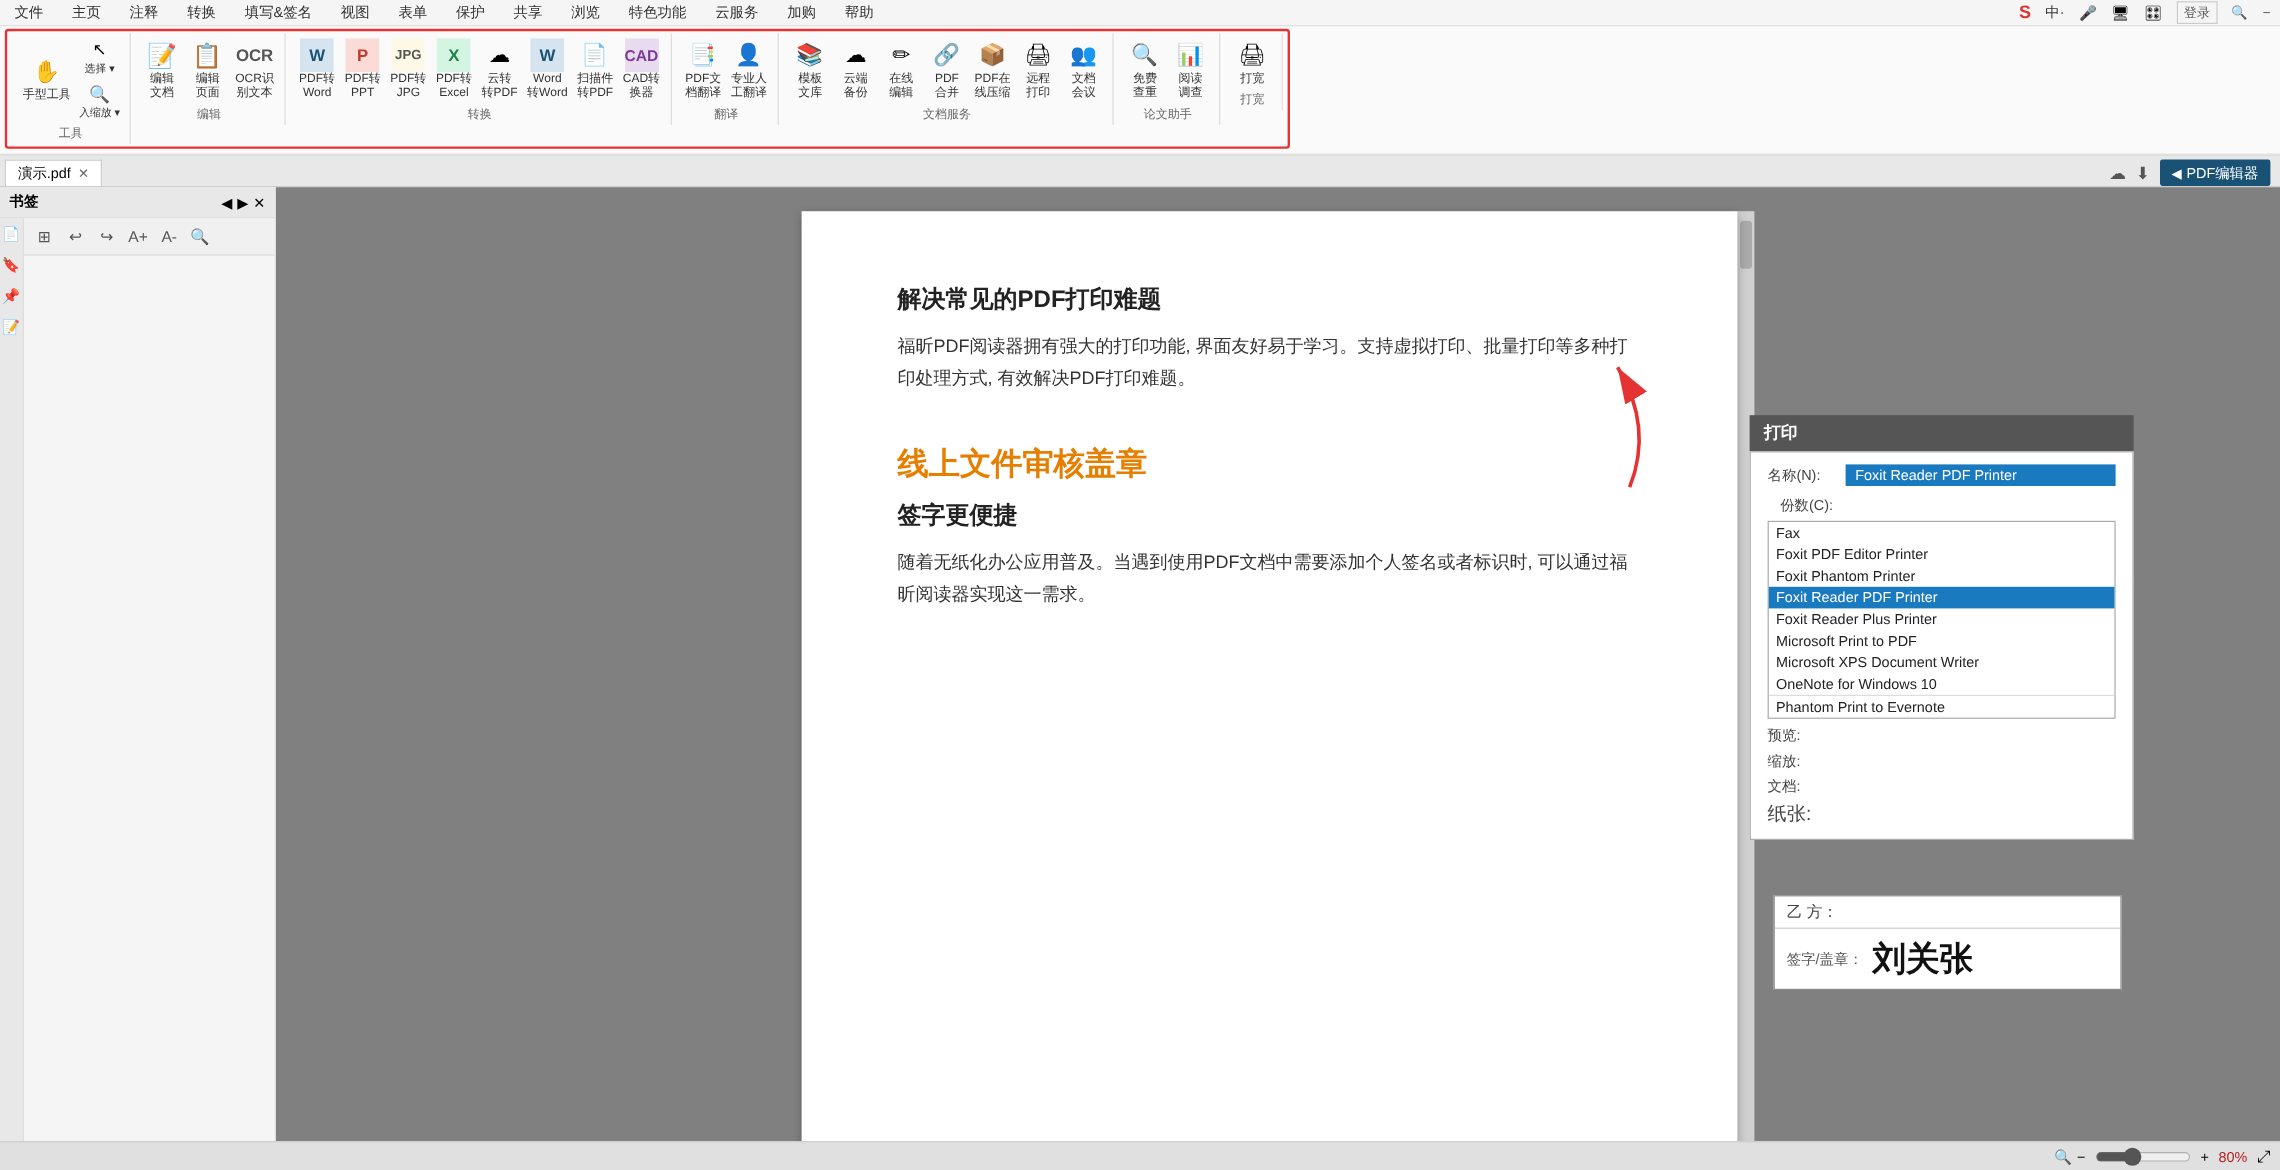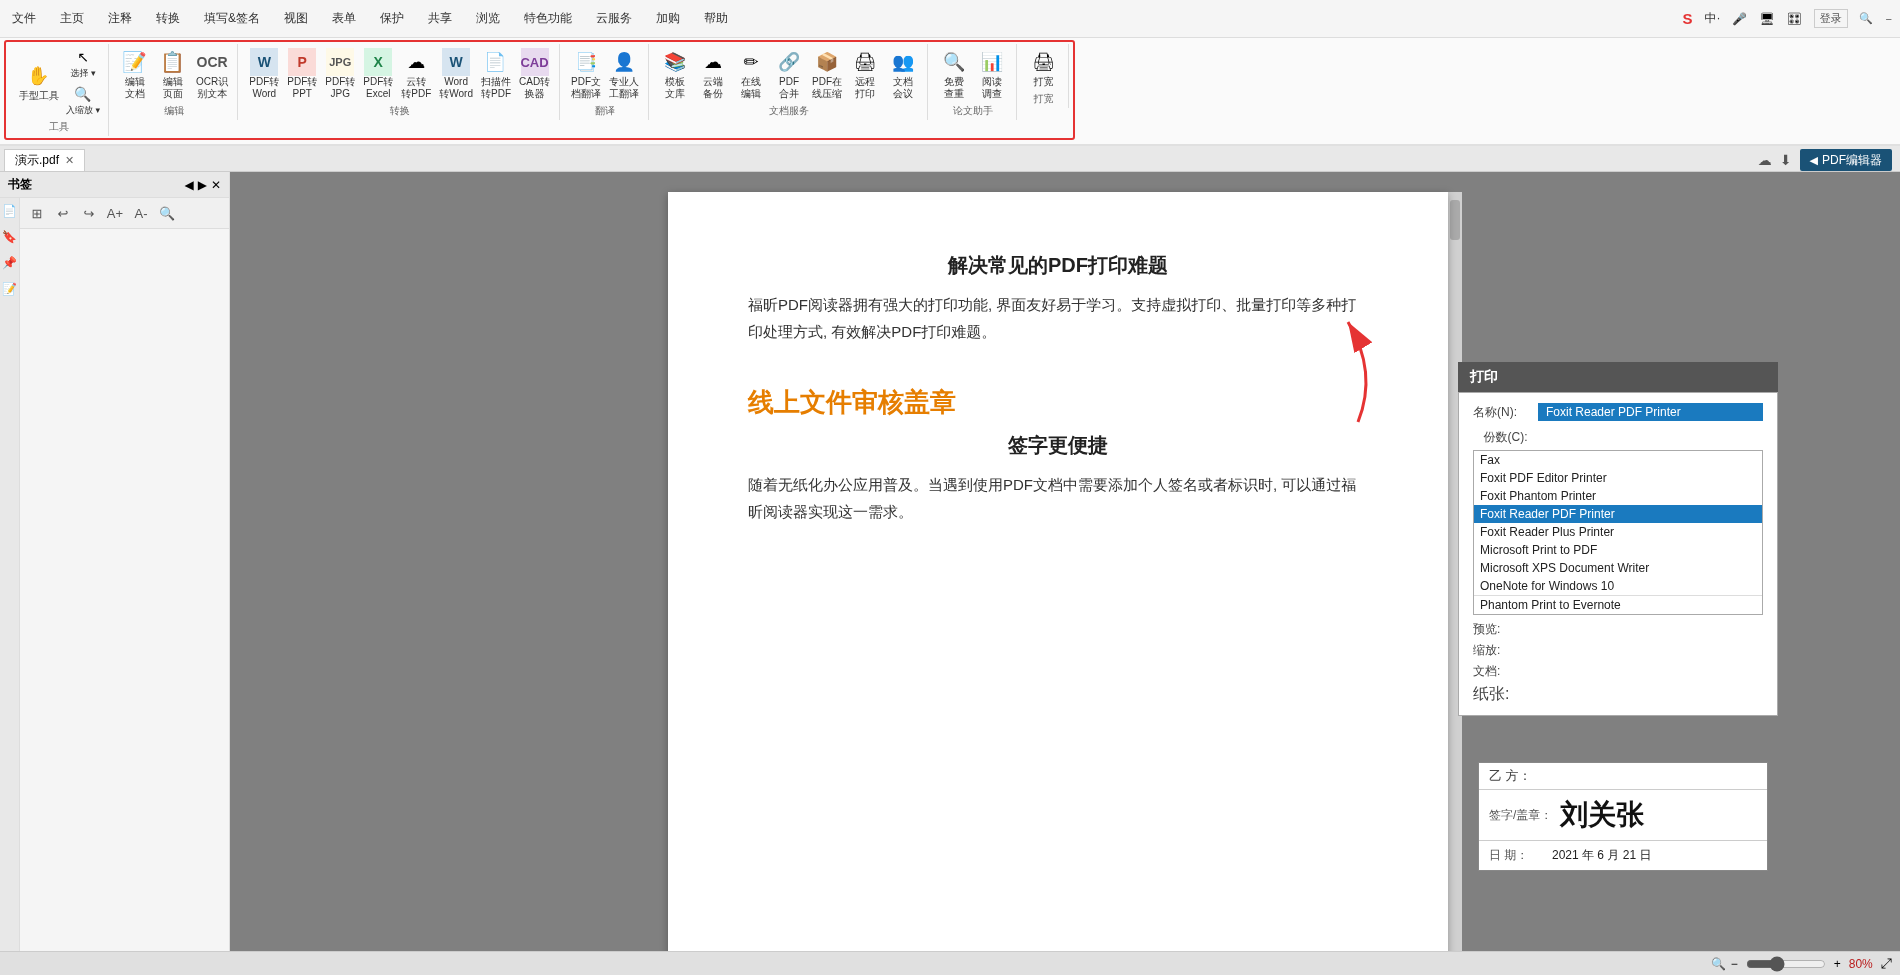--- a/index.html
+++ b/index.html
@@ -1,21 +1,21 @@
 <!DOCTYPE html>
 <html><head>
   <meta charset="utf-8">
   <style>
     * { margin: 0; padding: 0; box-sizing: border-box; }
     body { font-family: 'Microsoft YaHei', 'SimHei', sans-serif; background: #f0f0f0; width: 1900px; height: 975px; overflow: hidden; font-size: 12px; }
 
     
     .menu-bar {
       background: #f5f5f5;
-      height: 38px;
+      height: 22px;
       display: flex;
       align-items: center;
       padding: 0 8px;
       border-bottom: 1px solid #ddd;
       gap: 16px;
     }
     .menu-item {
       font-size: 12px;
       color: #333;
       cursor: pointer;
@@ -233,21 +233,20 @@
       color: #e67e00;
       font-size: 26px;
       font-weight: bold;
       margin-bottom: 12px;
     }
     .section-subtitle {
       font-size: 20px;
       font-weight: bold;
       color: #222;
       margin-bottom: 12px;
-      text-align: center;
     }
     .section-body {
       font-size: 15px;
       color: #333;
       line-height: 1.8;
       margin-bottom: 30px;
     }
     .print-list-item {
       padding: 2px 6px;
       font-size: 12px;
@@ -583,24 +582,20 @@
       </div>
 
       <div style="position:absolute;top:570px;right:-320px;width:290px;background:#fff;border:1px solid #888;">
         <div style="padding:4px 10px;font-size:13px;color:#444;">
           <span>乙 方：</span>
         </div>
         <div style="border-top:1px solid #ccc;display:flex;align-items:center;padding:6px 10px;gap:8px;">
           <span style="font-size:12px;color:#555;min-width:55px;">签字/盖章：</span>
           <span style="font-size:28px;font-weight:bold;color:#111;">刘关张</span>
         </div>
-        <div style="border-top:1px solid #ccc;display:flex;align-items:center;padding:6px 10px;gap:8px;">
-          <span style="font-size:12px;color:#555;min-width:55px;">日 期：</span>
-          <span style="font-size:12px;color:#222;">2021 年 6 月 21 日</span>
-        </div>
       </div>
 
     </div>
 
     <div style="width:14px;background:#d0d0d0;display:flex;flex-direction:column;align-items:center;">
       <div style="width:10px;height:40px;background:#aaa;border-radius:3px;margin-top:8px;"></div>
 
     </div>
   </div>
 

